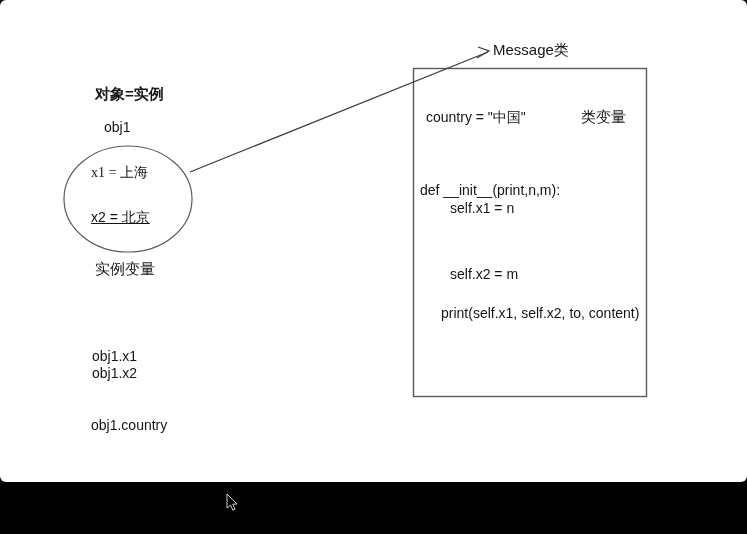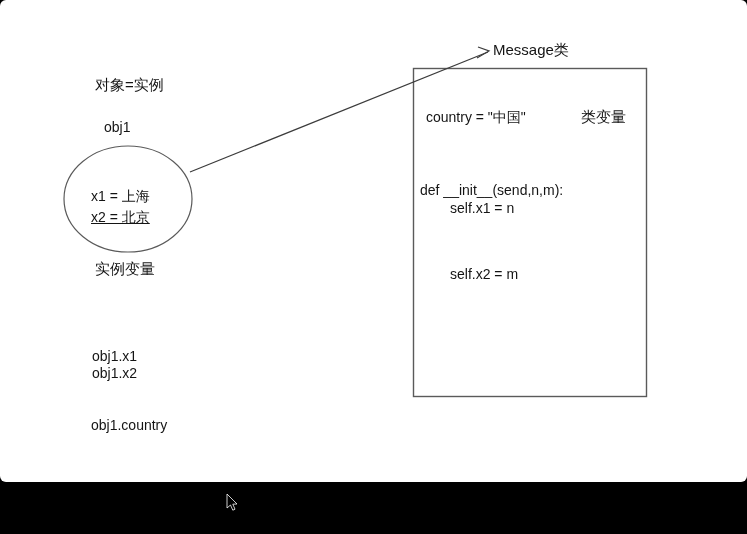--- a/index.html
+++ b/index.html
@@ -47,38 +47,39 @@
     <rect x="413.5" y="68.5" width="233" height="328" fill="none" stroke="#5a5a5a" stroke-width="1.4"></rect>
 
     <g stroke="#3c3c3c" stroke-width="1.2" fill="none">
       <line x1="190" y1="172" x2="488" y2="52"></line>
       <polyline points="477,58 489,51 478,47"></polyline>
     </g>
   </svg>
 
   <div class="txt cn" style="left:493px; top:41px;">Message类</div>
 
-  <div class="txt cn" style="left:95px; top:76px;">对象=实例</div>
+  <div class="txt cn" style="left:95px; top:85px;font-weight:bold;">对象=实例</div>
   <div class="txt" style="left:104px; top:119px;">obj1</div>
 
-  <div class="txt" style="left:91px; top:188px;">x1 = 上海</div>
+  <div class="txt" style="left:91px; top:164px;font-family:Liberation Serif, serif;">x1 = 上海</div>
   <div class="txt" style="left:91px; top:209px;text-decoration:underline;">x2 = 北京</div>
 
   <div class="txt cn" style="left:95px; top:260px;">实例变量</div>
 
   <div class="txt" style="left:92px; top:348px;">obj1.x1</div>
   <div class="txt" style="left:92px; top:365px;">obj1.x2</div>
   <div class="txt" style="left:91px; top:417px;">obj1.country</div>
 
   <div class="txt" style="left:426px; top:109px;">country = "中国"</div>
   <div class="txt cn" style="left:581px; top:108px;">类变量</div>
 
-  <div class="txt" style="left:420px; top:182px;">def __init__(send,n,m):</div>
+  <div class="txt" style="left:420px; top:182px;">def __init__(print,n,m):</div>
   <div class="txt" style="left:450px; top:200px;">self.x1 = n</div>
   <div class="txt" style="left:450px; top:218px;margin-top:48px;">self.x2 = m</div>
 
+  <div class="txt" style="left:441px; top:305px;">print(self.x1, self.x2, to, content)</div>
 
 
   <svg class="layer" style="pointer-events:none;" viewBox="0 0 747 534">
     <path d="M227 494 L227 508 L230.5 505 L232.8 510.2 L235 509.2 L232.8 504.2 L237 504 Z" fill="#000000" stroke="#ffffff" stroke-width="0.8"></path>
   </svg>
 
 </div>
 
 </body></html>

